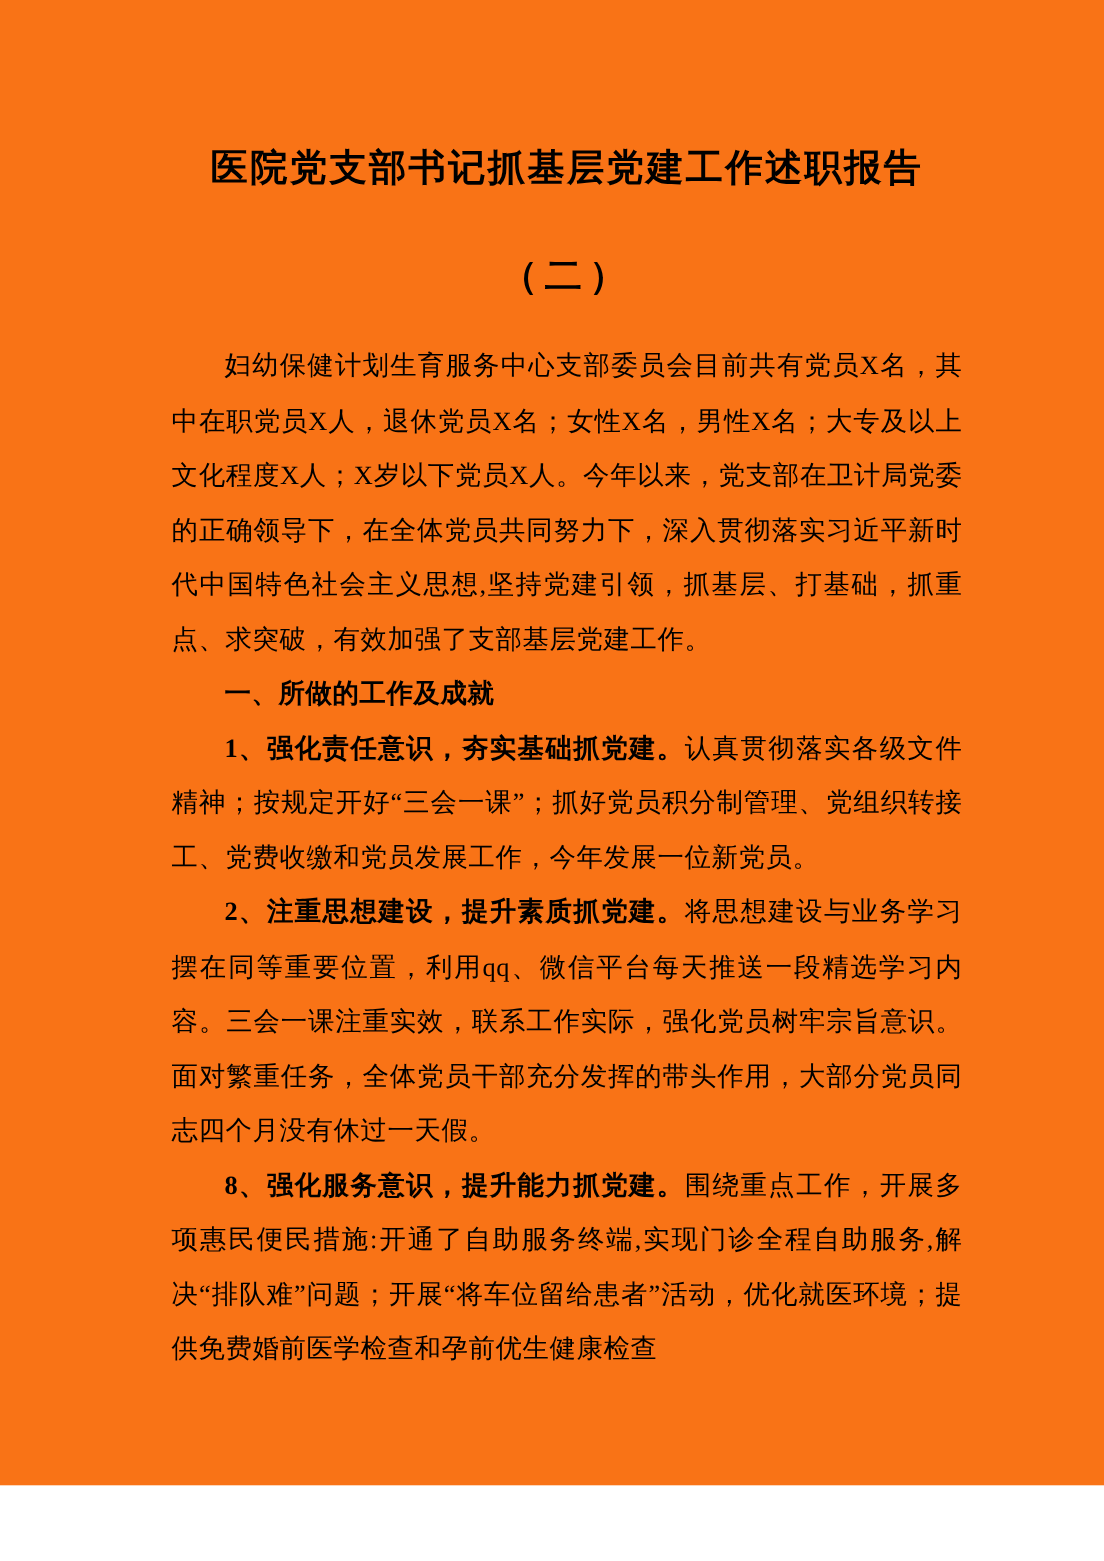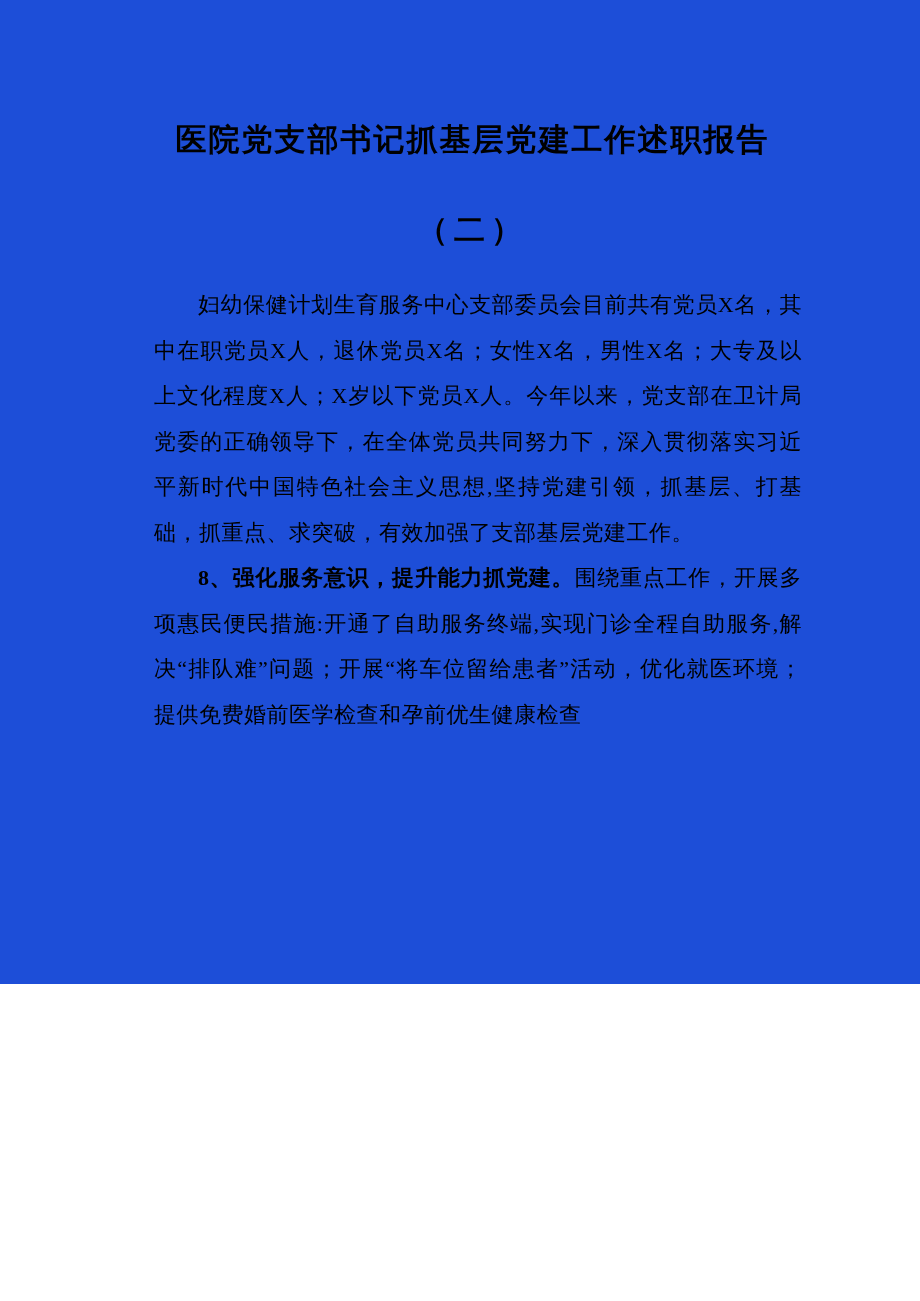--- a/index.html
+++ b/index.html
@@ -3,23 +3,23 @@
 <meta charset="utf-8">
 <style>
   * { margin: 0; padding: 0; box-sizing: border-box; }
   html, body {
     background: #ffffff;
     font-family: "Liberation Serif", "DejaVu Serif", serif;
   }
   .page {
     position: relative;
     width: 920px;
-    height: 984px;
+    height: 1238px;
     margin: 0 auto;
-    background: #1d4ed8;
+    background: #f97316;
     padding: 118px 118px 0 143px;
     overflow: hidden;
     color: #000000;
   }
   .doc-title {
     font-family: "Liberation Sans", "DejaVu Sans", sans-serif;
     font-size: 31px;
     font-weight: bold;
     text-align: center;
     line-height: 44px;
@@ -31,21 +31,20 @@
     font-size: 31px;
     font-weight: bold;
     text-align: center;
     line-height: 44px;
     letter-spacing: 6px;
     margin-top: 46px;
     color: #000000;
   }
   .body-text {
     margin-top: 30px;
-    margin-left: 11px;
   }
   .para {
     font-size: 22px;
     line-height: 45.5px;
     text-align: justify;
     letter-spacing: 0.5px;
     color: #000000;
   }
   .indent { text-indent: 2em; }
   .bold { font-weight: bold; }
@@ -57,21 +56,24 @@
 <div class="page">
 
   <div class="doc-title">医院党支部书记抓基层党建工作述职报告</div>
 
   <div class="doc-subtitle">（二）</div>
 
   <div class="body-text">
 
     <p class="para indent">妇幼保健计划生育服务中心支部委员会目前共有党员X名，其中在职党员X人，退休党员X名；女性X名，男性X名；大专及以上文化程度X人；X岁以下党员X人。今年以来，党支部在卫计局党委的正确领导下，在全体党员共同努力下，深入贯彻落实习近平新时代中国特色社会主义思想,坚持党建引领，抓基层、打基础，抓重点、求突破，有效加强了支部基层党建工作。</p>
 
+    <p class="para indent bold">一、所做的工作及成就</p>
 
+    <p class="para indent"><span class="lead">1、强化责任意识，夯实基础抓党建。</span><span>认真贯彻落实各级文件精神；按规定开好“三会一课”；抓好党员积分制管理、党组织转接工、党费收缴和党员发展工作，今年发展一位新党员。</span></p>
 
+    <p class="para indent"><span class="lead">2、注重思想建设，提升素质抓党建。</span><span>将思想建设与业务学习摆在同等重要位置，利用qq、微信平台每天推送一段精选学习内容。三会一课注重实效，联系工作实际，强化党员树牢宗旨意识。面对繁重任务，全体党员干部充分发挥的带头作用，大部分党员同志四个月没有休过一天假。</span></p>
 
     <p class="para indent"><span class="lead">8、强化服务意识，提升能力抓党建。</span><span>围绕重点工作，开展多项惠民便民措施:开通了自助服务终端,实现门诊全程自助服务,解决“排队难”问题；开展“将车位留给患者”活动，优化就医环境；提供免费婚前医学检查和孕前优生健康检查</span></p>
 
 
   </div>
 
 </div>
 
 </body></html>

